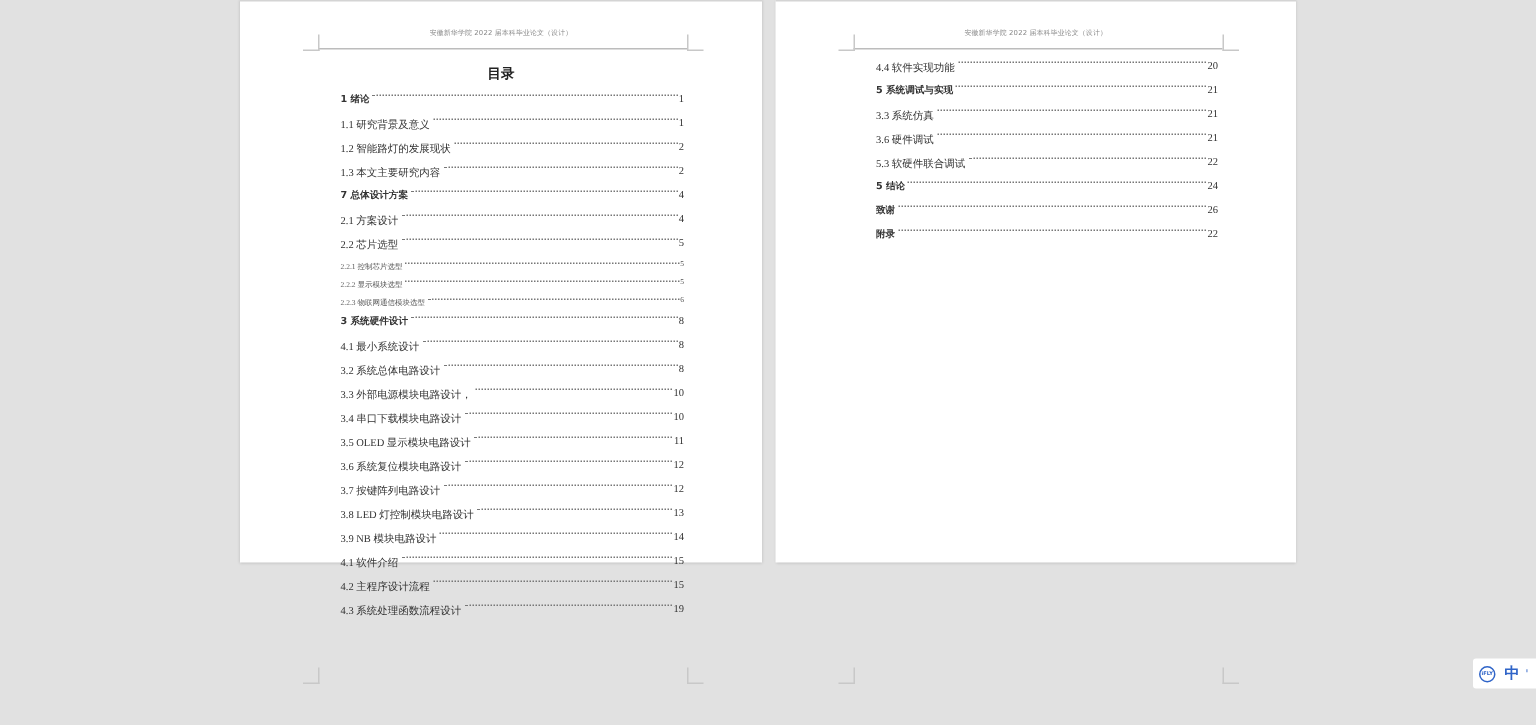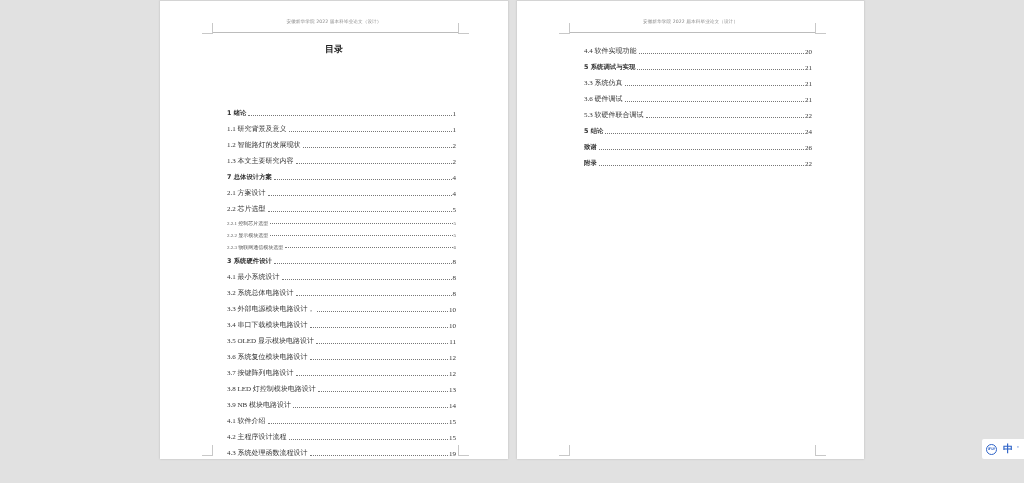--- a/index.html
+++ b/index.html
@@ -2,21 +2,21 @@
 <html><head>
   <meta charset="utf-8">
   <style>
     html, body { margin:0; padding:0; }
     body {
       width:1024px; height:483px; overflow:hidden; position:relative;
       background:#e1e1e1;
       font-family:"Liberation Serif","DejaVu Serif",serif;
     }
     .page {
-      position:absolute; top:0; height:459px; background:#ffffff;
+      position:absolute; top:0; height:375px; background:#ffffff;
       box-shadow:0 0 2px rgba(0,0,0,0.18);
     }
     #page-1 { left:160px; width:348px; }
     #page-2 { left:517px; width:347px; }
     .top-strip { position:absolute; left:0; right:0; top:0; height:1px; background:#d4d4d4; }
     .header-text {
       position:absolute; top:19px; left:0; right:0; text-align:center;
       font-family:"DejaVu Sans",sans-serif; font-size:4.6px; color:#8a8a8a;
       letter-spacing:0.1px;
     }
@@ -26,21 +26,21 @@
     .corner { position:absolute; width:10px; height:10px; border-color:#c8c8c8; border-style:solid; border-width:0; }
     .c-tl { border-right-width:1px; border-bottom-width:1px; }
     .c-tr { border-left-width:1px; border-bottom-width:1px; }
     .toc-title {
       position:absolute; top:43px; left:0; right:0; text-align:center;
       font-family:"DejaVu Sans",sans-serif; font-weight:bold; font-size:9px; color:#222;
     }
     .toc { position:absolute; left:67px; width:229px; }
     #page-2 .toc { left:67px; width:228px; }
     .toc-row {
-      display:flex; align-items:flex-end; height:16px; font-size:7px; color:#333;
+      display:flex; align-items:flex-start; height:16px; font-size:7px; color:#333;
       white-space:nowrap;
     }
     .toc-row.small { height:12px; font-size:5px; color:#555; }
     .toc-row.bold .toc-text { font-weight:bold; font-family:"DejaVu Sans",sans-serif; font-size:6.4px; }
     .toc-text { flex:0 0 auto; padding-right:1px; }
     .toc-dots {
       flex:1 1 auto; border-bottom:1px dotted #777; margin:0 1px 2px 1px; height:1px;
     }
     .toc-page { flex:0 0 auto; }
     .ime-widget {
@@ -66,21 +66,21 @@
   <div class="top-strip"></div>
   <div class="header-text">安徽新华学院 2022 届本科毕业论文（设计）</div>
   <div class="header-rule"></div>
   <div class="corner c-tl" style="left:42px; top:23px;"></div>
   <div class="corner c-tr" style="left:298px; top:23px;"></div>
   <div class="corner c-tl" style="left:42px; top:445px;"></div>
   <div class="corner c-tr" style="left:298px; top:445px;"></div>
 
   <div class="toc-title">目录</div>
 
-  <div class="toc" style="top:62px;margin-top:40px;">
+  <div class="toc" style="top:62px;">
     <div class="toc-row bold">
         <span class="toc-text">1 绪论</span>
         <span class="toc-dots"></span>
         <span class="toc-page">1</span>
       </div>
     <div class="toc-row">
         <span class="toc-text">1.1 研究背景及意义</span>
         <span class="toc-dots"></span>
         <span class="toc-page">1</span>
       </div>

